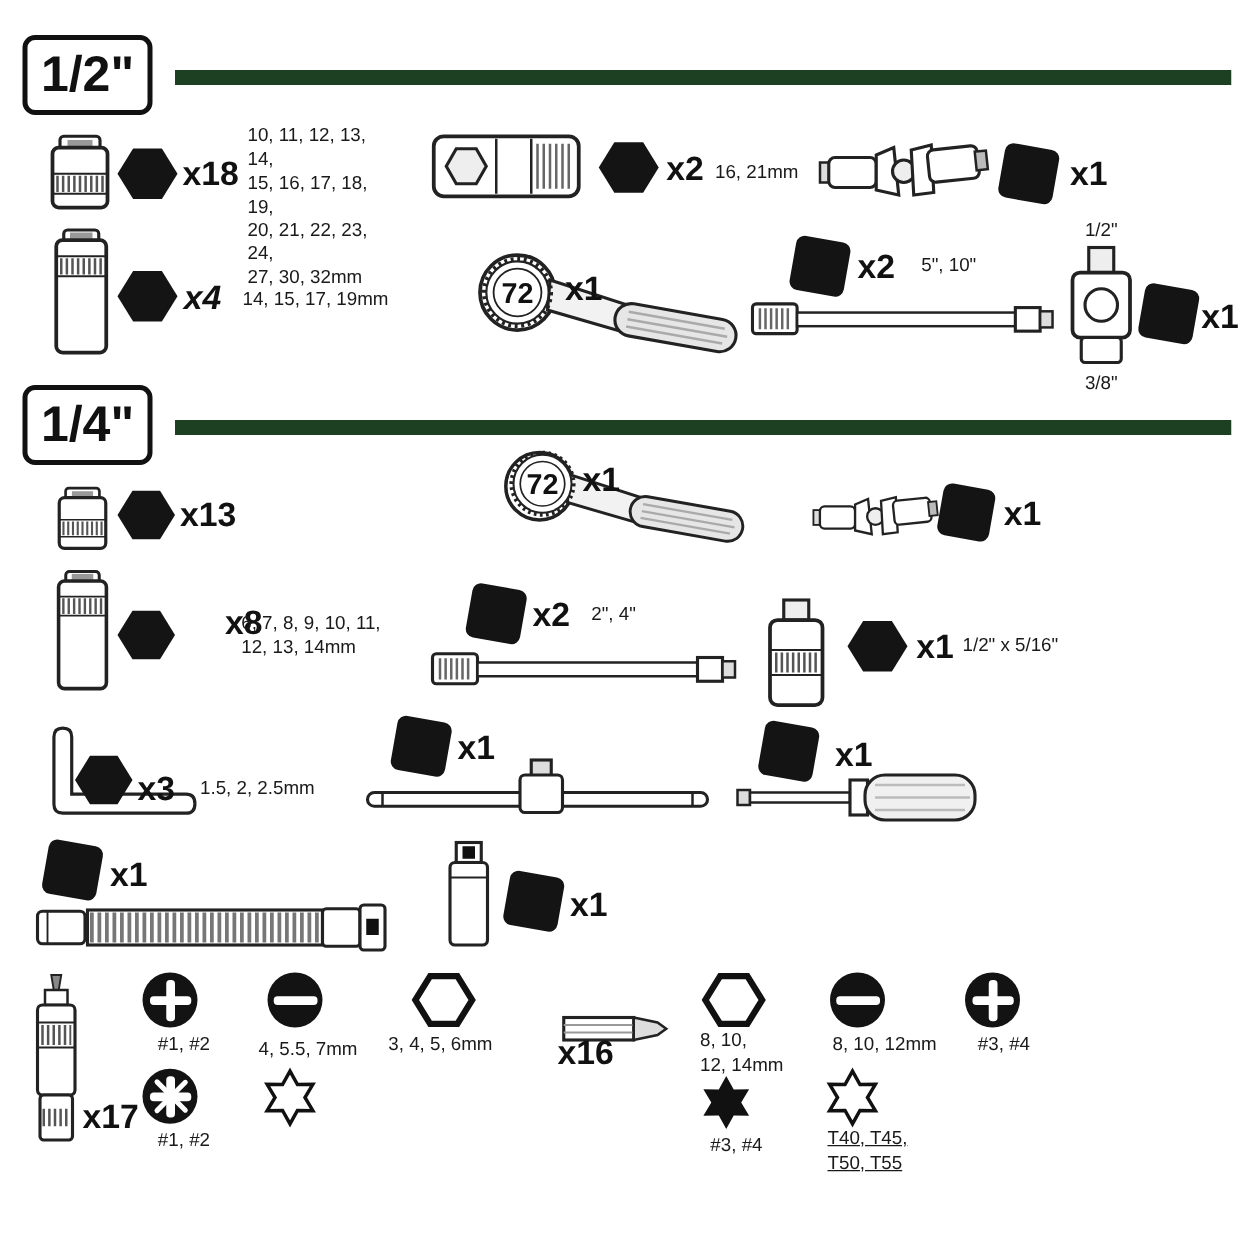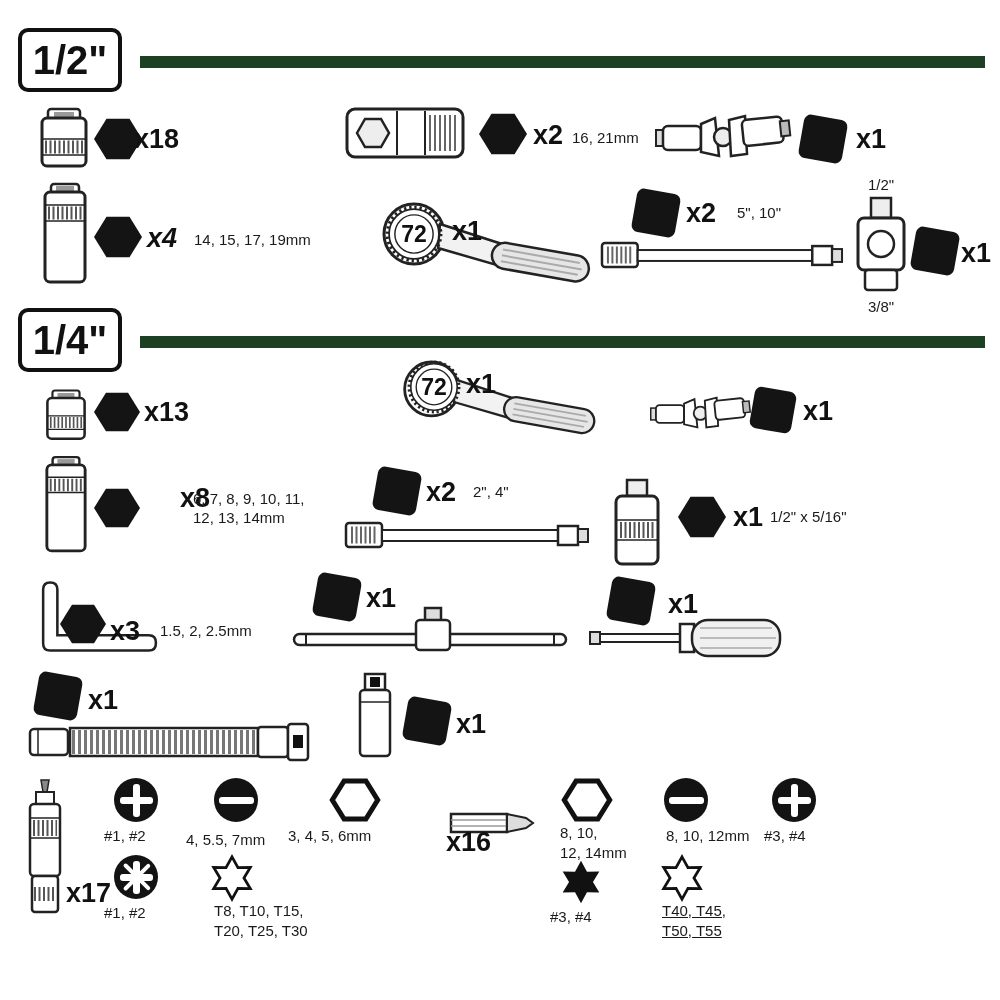--- a/index.html
+++ b/index.html
@@ -6,21 +6,21 @@
   html,body { background:#ffffff; }
   body { font-family:"Liberation Sans", sans-serif; color:#111; }
   .canvas { position:relative; width:1000px; height:1000px; background:#fff; overflow:hidden; }
 
   .size-header { position:absolute; display:flex; align-items:center; justify-content:center;
     border:4px solid #111; border-radius:10px; font-size:40px; font-weight:700; background:#fff; }
   .bar { position:absolute; height:12px; background:#1d4023; }
 
   .qty { position:absolute; font-weight:700; font-size:27px; line-height:1; color:#111; }
   .sizes { position:absolute; font-size:15px; line-height:1.26; white-space:pre-line; color:#1a1a1a; }
-  .center { text-align:left; }
+  .center { text-align:right; }
 
   .hexicon { position:absolute; }
   .hexicon svg, .tool svg, .staricon svg, .hexout svg { display:block; width:100%; height:100%; overflow:visible; }
   .hexicon use { fill:#141414; stroke:none; }
 
   .sq { position:absolute; background:#141414; border-radius:7px; transform:rotate(10deg); }
 
   .badge { position:absolute; display:flex; align-items:center; justify-content:center; }
   .badge svg { position:absolute; left:0; top:0; width:100%; height:100%; overflow:visible; }
   .badge span { position:relative; font-weight:700; font-size:23px; color:#111; }
@@ -69,21 +69,25 @@
       <line x1="7" y1="41" x2="45" y2="41" stroke="#555" stroke-width="13" stroke-dasharray="2 2.5"></line>
       <line x1="4" y1="33" x2="48" y2="33" stroke="#222" stroke-width="1.5"></line>
       <line x1="4" y1="49" x2="48" y2="49" stroke="#222" stroke-width="1.5"></line>
     </svg>
   </div>
   <div class="hexicon" style="left:94px; top:117px; width:48px; height:44px;">
     <svg viewBox="0 0 100 88">
         <use href="#sym-hex"></use>
       </svg>
   </div>
-  <div class="qty" style="left:134px; top:126px;">x18</div>
+  <div class="qty" style="left:146px; top:126px;">x18</div>
+  <div class="sizes" style="left:198px; top:100px; width:112px;">10, 11, 12, 13, 14,
+15, 16, 17, 18, 19,
+20, 21, 22, 23, 24,
+27, 30, 32mm</div>
 
   <div class="tool" style="left:345px; top:101px; width:120px; height:64px;">
     <svg viewBox="0 0 120 64">
       <rect x="2" y="8" width="116" height="48" rx="8" fill="#fff" stroke="#222" stroke-width="3"></rect>
       <polygon points="12,32 20,18 36,18 44,32 36,46 20,46" fill="#eee" stroke="#222" stroke-width="2.5"></polygon>
       <line x1="52" y1="10" x2="52" y2="54" stroke="#222" stroke-width="2"></line>
       <line x1="80" y1="10" x2="80" y2="54" stroke="#222" stroke-width="2"></line>
       <line x1="84" y1="32" x2="114" y2="32" stroke="#666" stroke-width="36" stroke-dasharray="2 3"></line>
     </svg>
   </div>
@@ -417,22 +421,20 @@
       <i class="d1"></i>
       <i class="d2"></i>
     </div>
   <div class="bitlabel center" style="left:104px; top:903px; width:64px;">#1, #2</div>
 
   <div class="staricon outline" style="left:209px; top:855px; width:46px; height:46px;">
     <svg viewBox="0 0 100 100">
         <use href="#sym-star"></use>
       </svg>
   </div>
-  <div class="bitlabel" style="left:214px; top:901px; width:120px;">T8, T10, T15,
-T20, T25, T30</div>
 
   <div class="staricon filled" style="left:558px; top:859px; width:46px; height:46px;">
     <svg viewBox="0 0 100 100">
         <use href="#sym-star"></use>
       </svg>
   </div>
   <div class="bitlabel center" style="left:550px; top:907px; width:60px;">#3, #4</div>
 
   <div class="staricon outline" style="left:659px; top:855px; width:46px; height:46px;">
     <svg viewBox="0 0 100 100">

